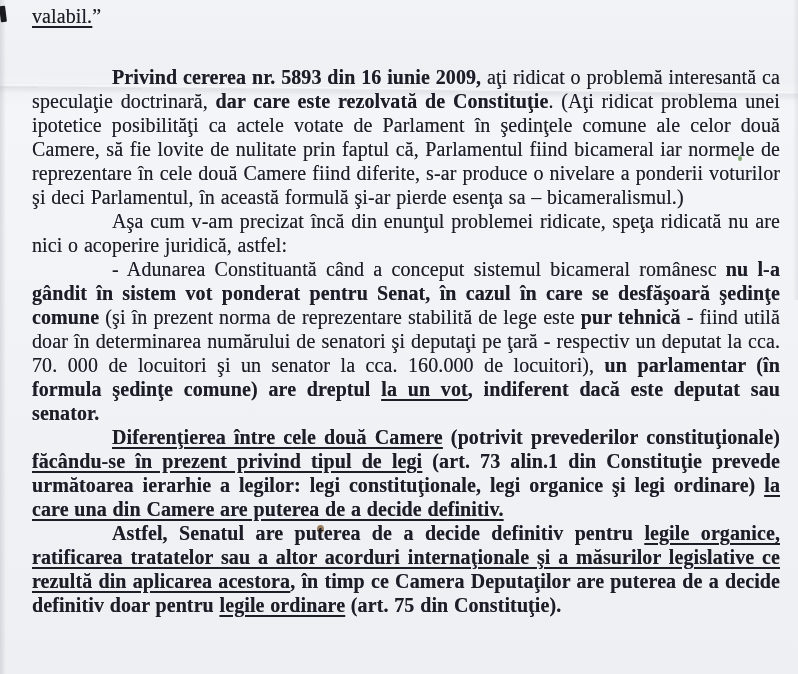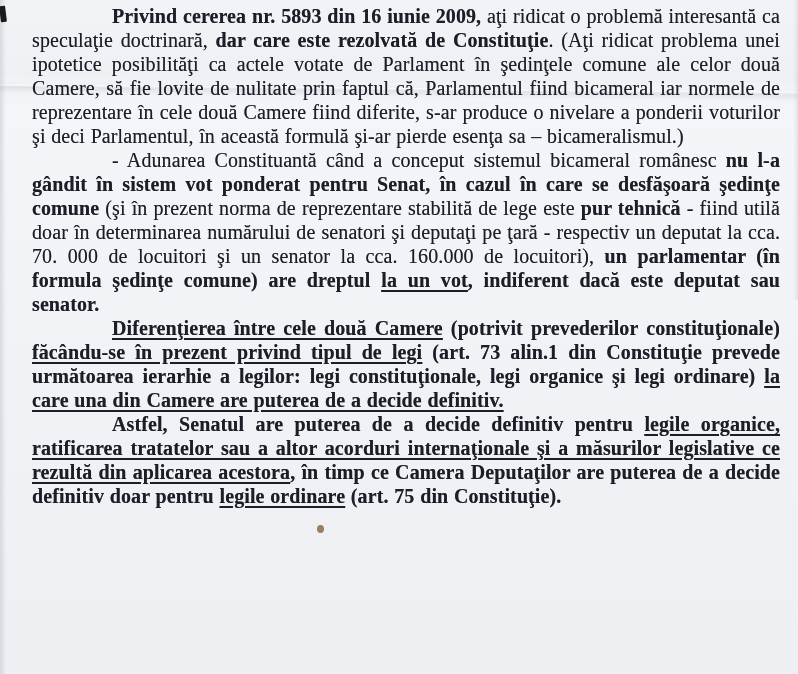--- a/index.html
+++ b/index.html
@@ -62,18 +62,20 @@
 <body>
 
 <div class="page">
   <div class="crease"></div>
   <div class="edge-left"></div>
   <div class="edge-right"></div>
   <div class="mark-black" style="background: rgb(27, 27, 30);"></div>
   <div class="speck-green" style="background: rgb(111, 156, 85);"></div>
   <div class="speck-brown" style="background: rgb(138, 106, 69);"></div>
   <div class="doc">
+      <p class="para quote-tail"><span class="u">valabil.</span><span class="">”</span></p>
       <p class="para indent"><span class="b i ">Privind cererea nr. 5893 din 16 iunie 2009,</span><span class=""> aţi ridicat o problemă interesantă ca speculaţie doctrinară, </span><span class="b i ">dar care este rezolvată de Constituţie</span><span class="">. (Aţi ridicat problema unei ipotetice posibilităţi ca actele votate de Parlament în şedinţele comune ale celor două Camere, să fie lovite de nulitate prin faptul că, Parlamentul fiind bicameral iar normele de reprezentare în cele două Camere fiind diferite, s-ar produce o nivelare a ponderii voturilor şi deci Parlamentul, în această formulă şi-ar pierde esenţa sa – bicameralismul.)</span></p>
+      <p class="para indent"><span class="">Aşa cum v-am precizat încă din enunţul problemei ridicate, speţa ridicată nu are nici o acoperire juridică, astfel:</span></p>
       <p class="para indent"><span class="">- Adunarea Constituantă când a conceput sistemul bicameral românesc </span><span class="b i ">nu l-a gândit în sistem vot ponderat pentru Senat, în cazul în care se desfăşoară şedinţe comune</span><span class=""> (şi în prezent norma de reprezentare stabilită de lege este </span><span class="b i ">pur tehnică</span><span class=""> - fiind utilă doar în determinarea numărului de senatori şi deputaţi pe ţară - respectiv un deputat la cca. 70. 000 de locuitori şi un senator la cca. 160.000 de locuitori), </span><span class="b i ">un parlamentar (în formula şedinţe comune) are dreptul </span><span class="b i u">la un vot</span><span class="b i ">, indiferent dacă este deputat sau senator.</span></p>
       <p class="para indent"><span class="b i u">Diferenţierea între cele două Camere</span><span class="b i "> (potrivit prevederilor constituţionale) </span><span class="b i u">făcându-se în prezent privind tipul de legi</span><span class="b i "> (art. 73 alin.1 din Constituţie prevede următoarea ierarhie a legilor: legi constituţionale, legi organice şi legi ordinare) </span><span class="b i u">la care una din Camere are puterea de a decide definitiv.</span></p>
       <p class="para indent"><span class="b i ">Astfel, Senatul are puterea de a decide definitiv pentru </span><span class="b i u">legile organice, ratificarea tratatelor sau a altor acorduri internaţionale şi a măsurilor legislative ce rezultă din aplicarea acestora</span><span class="b i ">, în timp ce Camera Deputaţilor  are puterea de a decide definitiv doar pentru </span><span class="b i u">legile ordinare</span><span class="b i "> (art. 75 din Constituţie).</span></p>
     </div>
 </div>
 
 </body></html>

